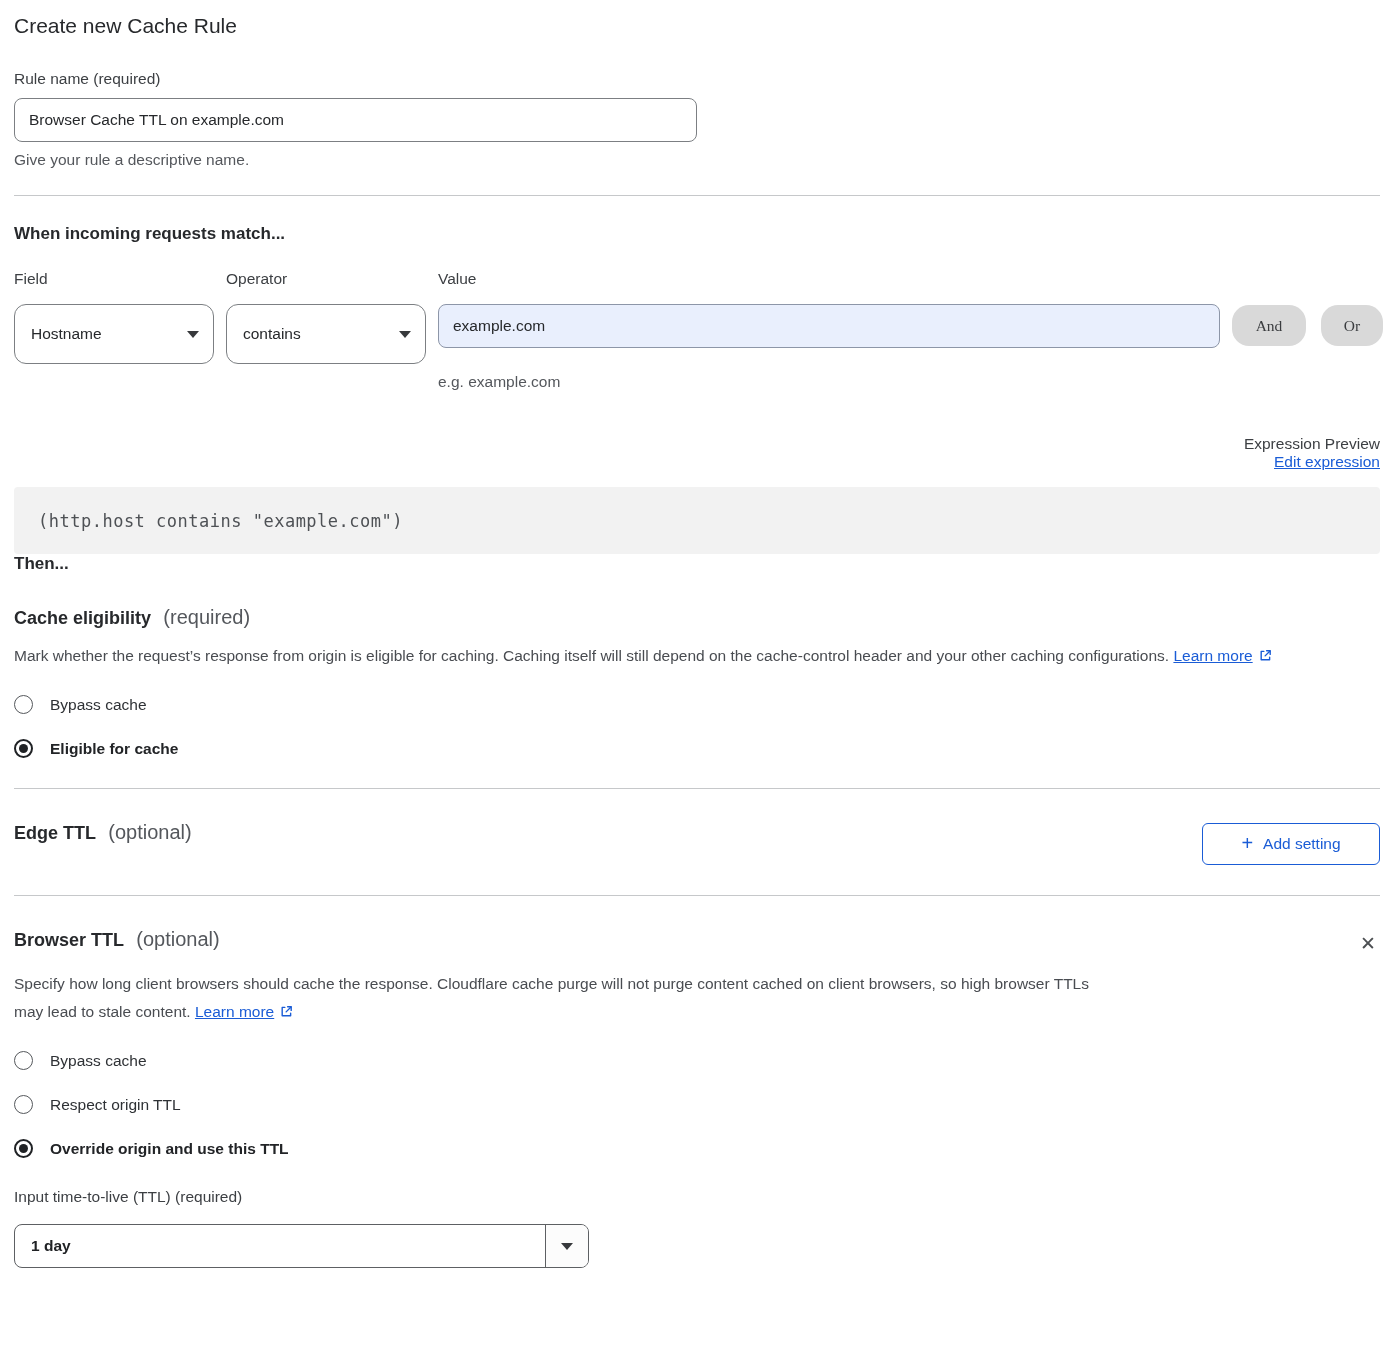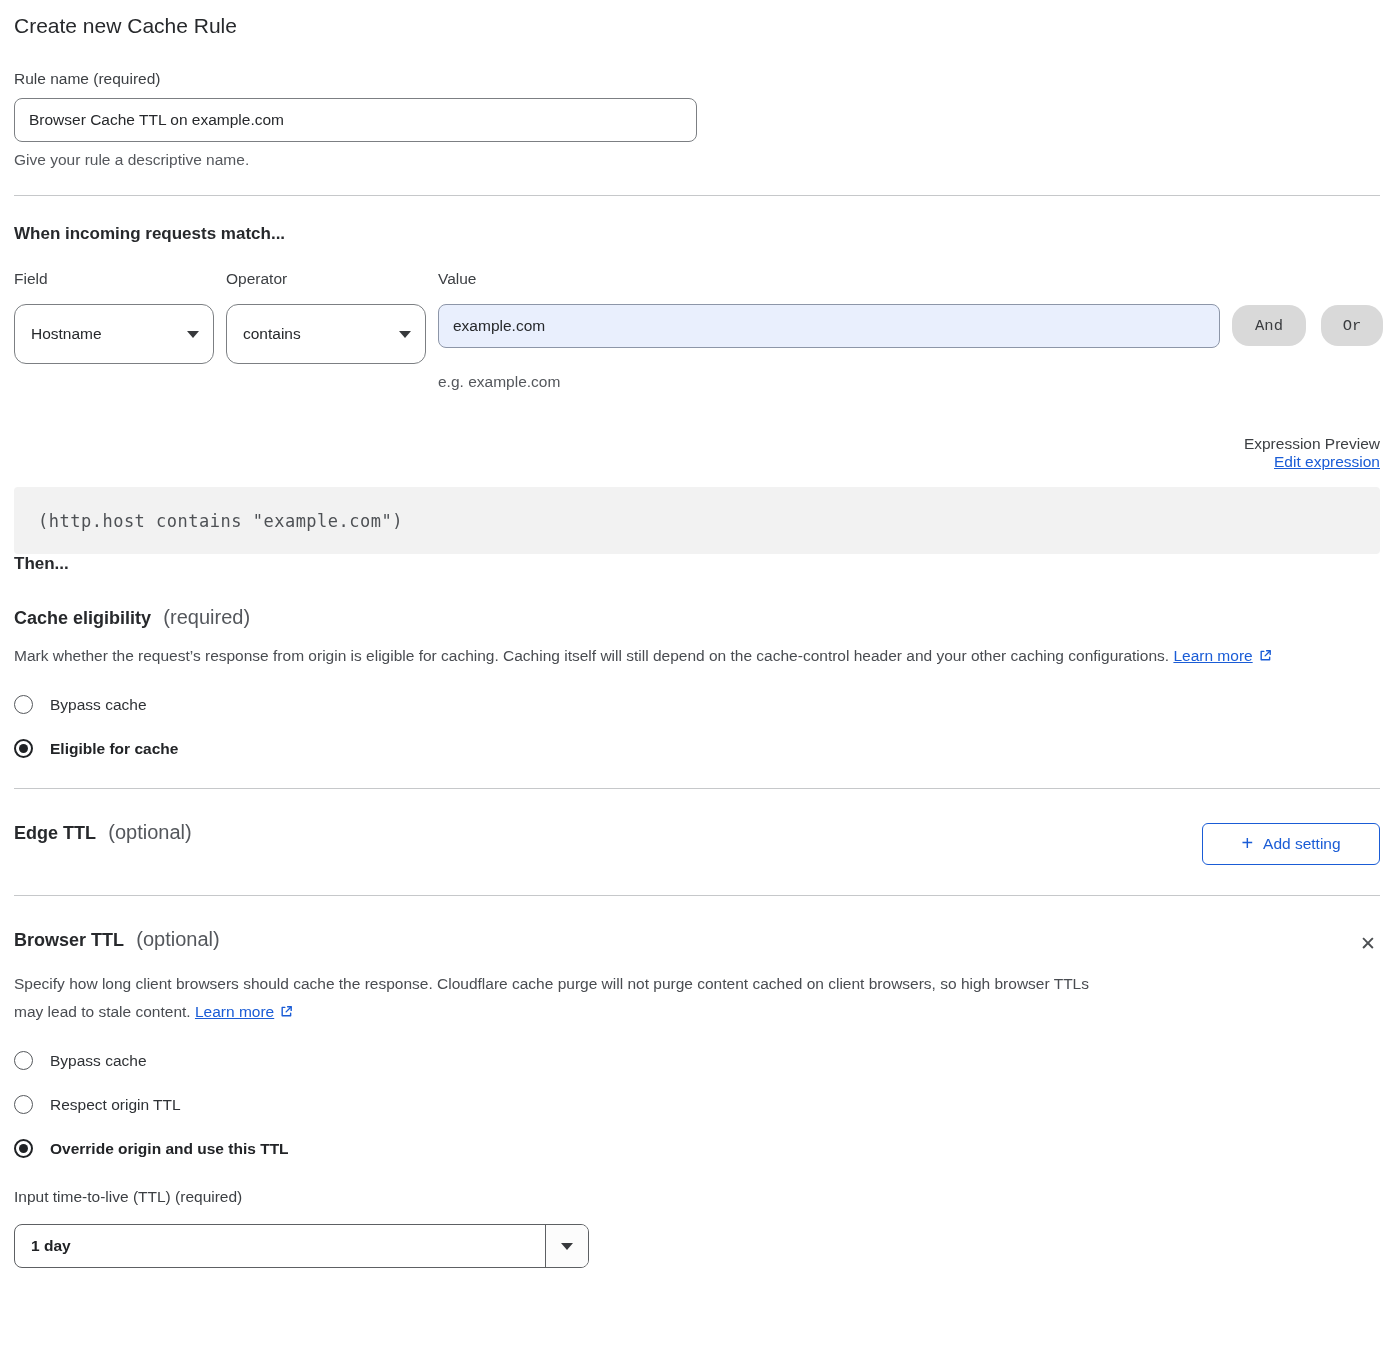--- a/index.html
+++ b/index.html
@@ -49,21 +49,21 @@
     height:44px; width:100%;
     border:1px solid #8d96a8; border-radius:8px;
     background:#e9effd; padding:0 14px;
     font-size:15.5px; color:#26282b;
     font-family:"Liberation Sans", sans-serif; outline:none;
   }
   .gray-btn {
     height:41px; margin-top:1px;
     background:#d9d9d9; border:none; border-radius:17px;
     font-size:15.5px; color:#3a3c3f; cursor:pointer;
-    font-family:Liberation Mono, monospace;
+    font-family:Liberation Serif, serif;
     width:100%;
   }
   .or-btn { margin-left:3px; }
   .eg-text { grid-column:3; margin-top:9px; color:#54575c; }
 
   .expr-row { display:flex; justify-content:space-between; align-items:flex-end; margin-top:44px;flex-direction:column; }
   .expr-label { color:#3c3f43; }
   a.blue-link { color:#1a5cd6; text-decoration:underline; cursor:pointer; }
   .code-block {
     margin-top:16px; background:#f2f2f2; border-radius:4px;

